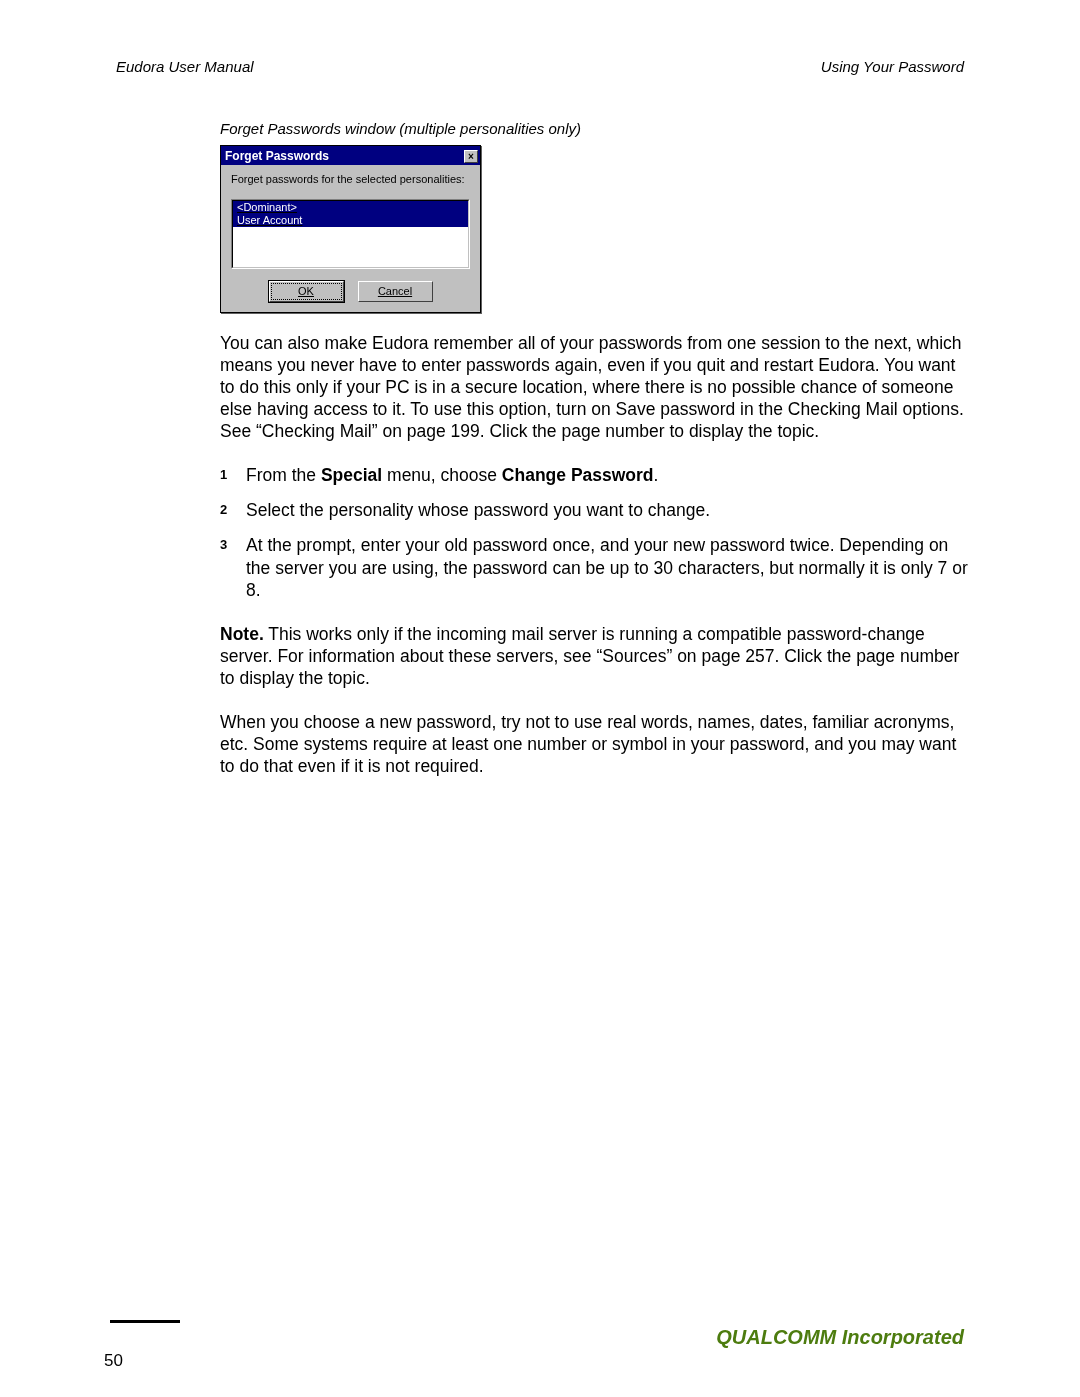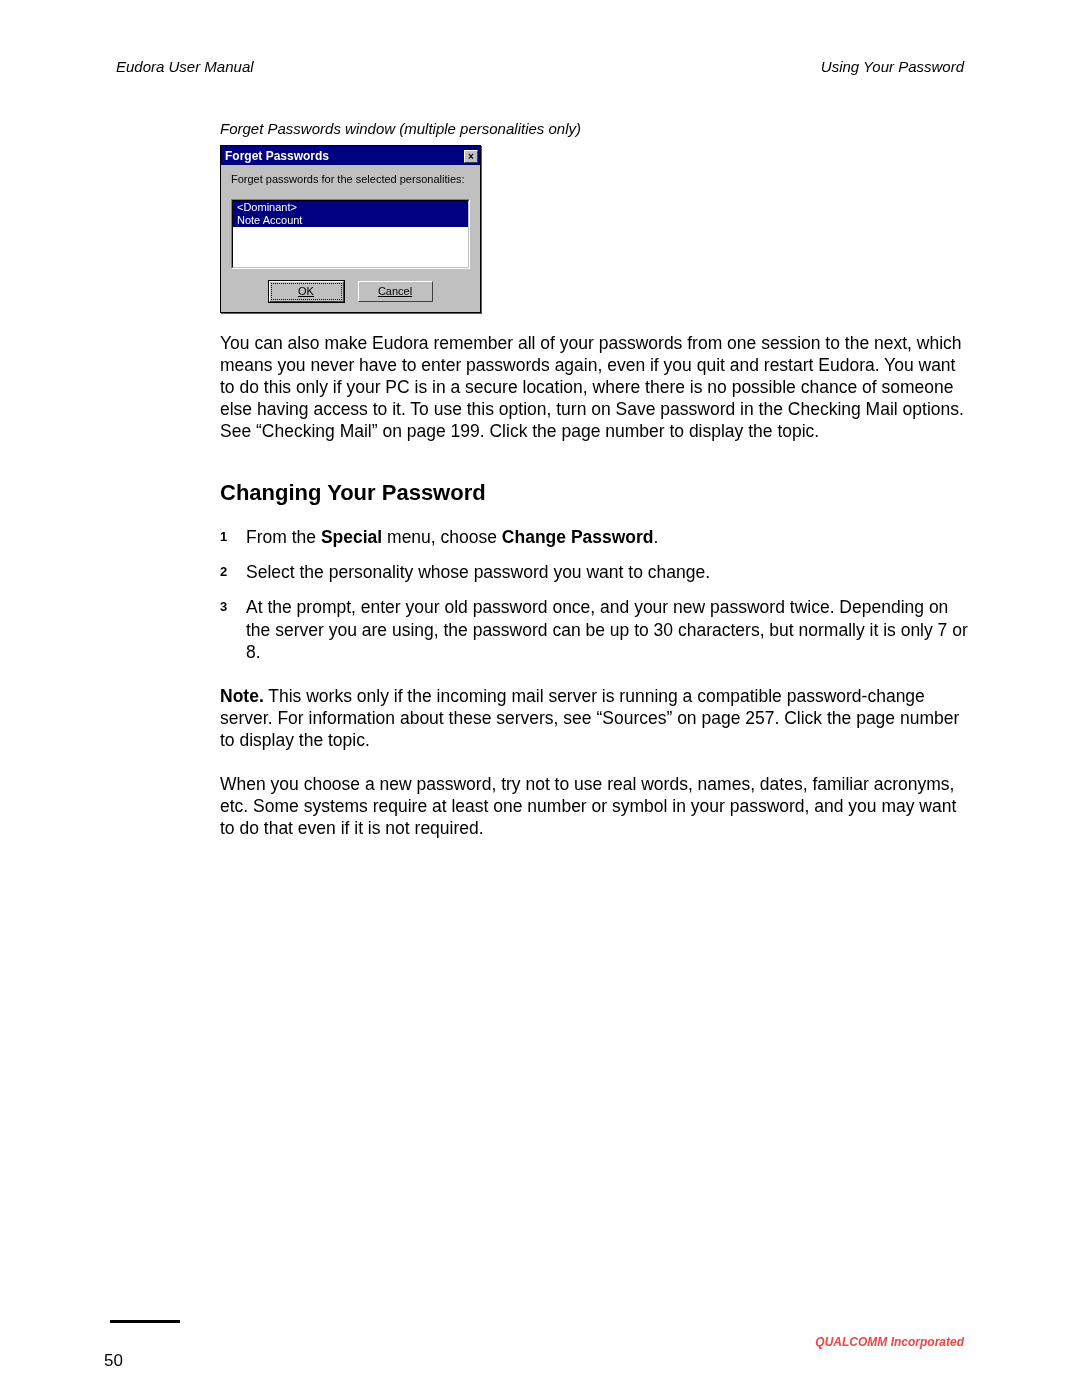--- a/index.html
+++ b/index.html
@@ -82,20 +82,21 @@
     margin-bottom: 14px;
   }
   .dlg-list {
     border-top: 1px solid #808080;
     border-left: 1px solid #808080;
     border-right: 1px solid #fff;
     border-bottom: 1px solid #fff;
     background: #fff;
     height: 68px;
     overflow: hidden;
+    text-decoration: underline;
   }
   .dlg-list-inner {
     border-top: 1px solid #000;
     border-left: 1px solid #000;
     border-right: 1px solid #c0c0c0;
     border-bottom: 1px solid #c0c0c0;
     height: 100%;
     box-sizing: border-box;
   }
   .dlg-sel {
@@ -173,22 +174,22 @@
     bottom: 74px;
     width: 70px;
     border-top: 3px solid #000;
   }
   .footer-right {
     position: absolute;
     right: 116px;
     bottom: 48px;
     font-style: italic;
     font-weight: bold;
-    font-size: 12px;
-    color: #ef4444;
+    font-size: 20px;
+    color: #4d7c0f;
   }
   .footer-left {
     position: absolute;
     left: 104px;
     bottom: 26px;
     font-size: 17px;
   }
 </style>
 </head>
 <body>
@@ -207,35 +208,34 @@
     <div class="dialog">
       <div class="dlg-titlebar">
         <span>Forget Passwords</span>
         <div class="dlg-close">×</div>
       </div>
       <div class="dlg-body">
         <div class="dlg-instr">Forget passwords for the selected personalities:</div>
         <div class="dlg-list">
           <div class="dlg-list-inner">
             <div class="dlg-sel">&lt;Dominant&gt;</div>
-            <div class="dlg-sel">Note Account</div>
+            <div class="dlg-sel">User Account</div>
           </div>
         </div>
         <div class="dlg-buttons">
           <div class="win-btn default">
               <div class="inner">OK</div>
             </div>
           <div class="win-btn">Cancel</div>
         </div>
       </div>
     </div>
 
     <p class="para">You can also make Eudora remember all of your passwords from one session to the next, which means you never have to enter passwords again, even if you quit and restart Eudora. You want to do this only if your PC is in a secure location, where there is no possible chance of someone else having access to it. To use this option, turn on Save password in the Checking Mail options. See “Checking Mail” on page 199. Click the page number to display the topic.</p>
 
-    <div class="h2">Changing Your Password</div>
 
 
     <ol class="ol">
       <li>
         <span class="num">1</span>
         <span class="txt">
           <span>From the </span><b>Special</b><span> menu, choose </span><b>Change Password</b><span>.</span>
         </span>
       </li>
       <li>

